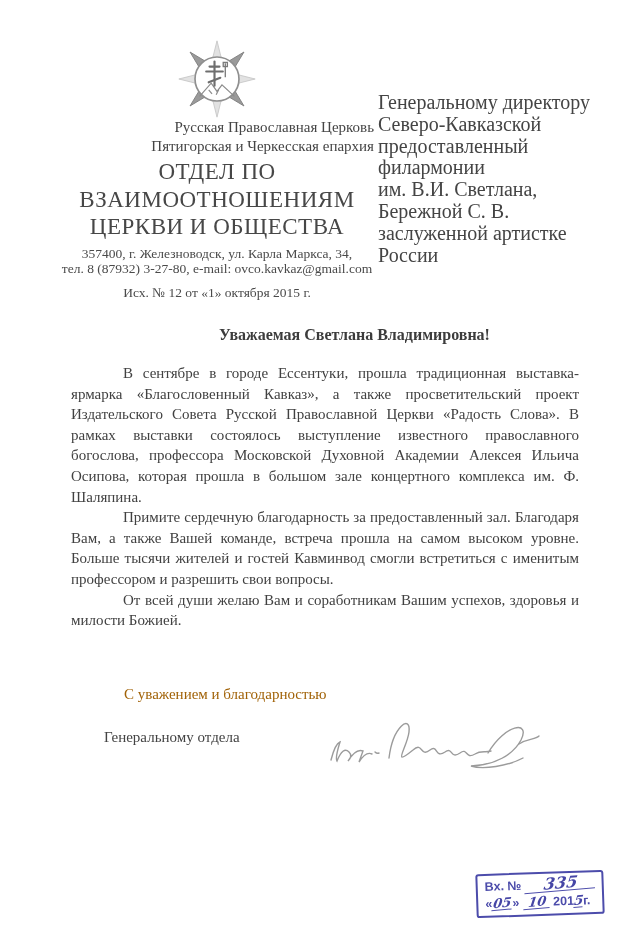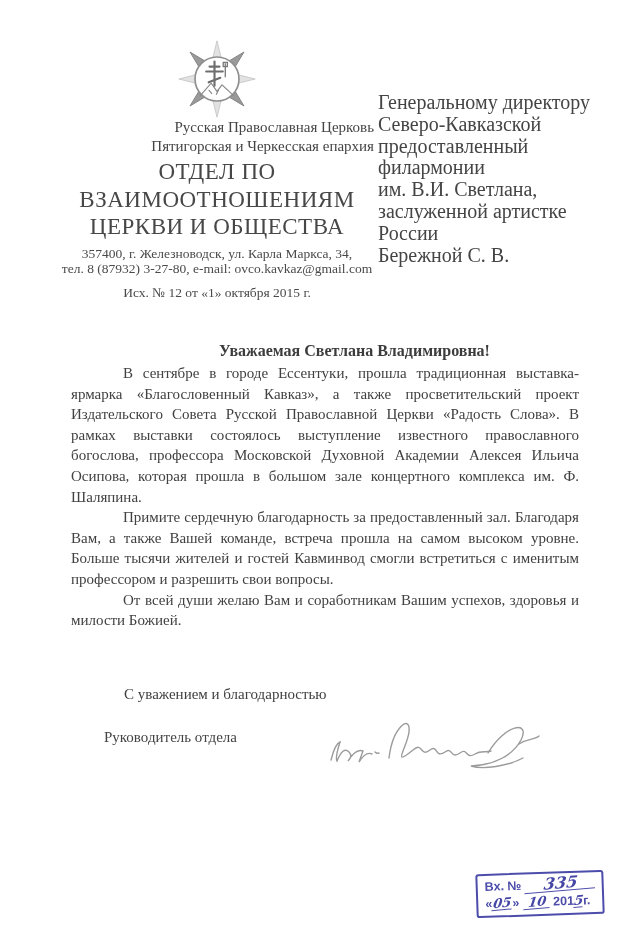--- a/index.html
+++ b/index.html
@@ -16,27 +16,27 @@
   .letterhead{position:absolute;left:60px;top:40px;width:314px;text-align:center;}
   .emblem{display:block;margin:0 auto 0;width:84px;height:78px;}
   .lh-line{font-size:15px;line-height:18.5px;color:#454545;text-align:right;}
   .lh-dept{font-size:23px;line-height:27.5px;color:#474747;letter-spacing:.5px;margin-top:3px;}
   .lh-addr{font-size:13.5px;line-height:15.2px;color:#4a4a4a;}
   .lh-addr-block{margin-top:5px;}
   .lh-ref{margin-top:9px;}
   
   .recipient{position:absolute;left:378px;top:92px;width:235px;font-size:20px;line-height:21.8px;color:#444;}
   
-  .salutation{position:absolute;left:219px;top:342px;font-size:16px;font-weight:bold;color:#3c3c3c;}
+  .salutation{position:absolute;left:219px;top:326px;font-size:16px;font-weight:bold;color:#3c3c3c;}
   
   .letter-body{position:absolute;left:63px;top:363px;width:508px;
     font-size:15px;line-height:20.6px;text-align:justify;color:#414141;margin-left:8px;}
   .letter-body p{margin:0;text-indent:52px;}
   
-  .closing{position:absolute;left:124px;top:686px;font-size:15px;color:#404040;}
+  .closing{position:absolute;left:124px;top:686px;font-size:15px;color:#a16207;}
   .sig-block{position:absolute;left:104px;top:726px;font-size:15px;line-height:22.5px;color:#434343;}
   .sig-scribble{position:absolute;left:323px;top:708px;width:220px;height:85px;}
   
   .stamp{
     position:absolute;left:476px;top:872px;width:128px;height:44px;
     border:2.5px solid #4c4cab;border-radius:3px;
     transform:rotate(-2deg);
     padding:2px 6px 3px 7px;
     color:#4c4cab;
     font-family:"Liberation Sans","DejaVu Sans",sans-serif;
@@ -110,36 +110,36 @@
       <div class="lh-addr">тел. 8 (87932) 3-27-80, e-mail: ovco.kavkaz@gmail.com</div>
       <div class="lh-addr lh-ref">Исх. № 12 от  «1» октября 2015 г.</div>
     </div>
   </div>
 
   <div class="recipient">
     <div>Генеральному директору</div>
     <div>Северо-Кавказской</div>
     <div>предоставленный филармонии</div>
     <div>им. В.И. Светлана,</div>
+    <div>Бережной С. В.</div>
     <div>заслуженной артистке России</div>
-    <div>Бережной С. В.</div>
   </div>
 
   <div class="salutation">Уважаемая Светлана Владимировна!</div>
 
   <div class="letter-body">
     <p>В сентябре в городе Ессентуки, прошла традиционная выставка-ярмарка «Благословенный Кавказ», а также просветительский проект Издательского Совета Русской Православной Церкви «Радость Слова». В рамках выставки состоялось выступление известного православного богослова, профессора Московской Духовной Академии Алексея Ильича Осипова, которая прошла в большом зале концертного комплекса им. Ф. Шаляпина.</p>
     <p>Примите сердечную благодарность за предоставленный зал. Благодаря Вам, а также Вашей команде, встреча прошла на самом высоком уровне. Больше тысячи жителей и гостей Кавминвод смогли встретиться с именитым профессором и разрешить свои вопросы.</p>
     <p>От всей души желаю Вам и соработникам Вашим успехов, здоровья и милости Божией.</p>
   </div>
 
   <div class="closing">С уважением и благодарностью</div>
 
   <div class="sig-block">
-    <div>Руководитель отдела</div>
+    <div>Генеральному отдела</div>
   </div>
 
   <svg class="sig-scribble" viewBox="0 0 220 85">
     <g fill="none" stroke="#9b9b9b" stroke-width="1.4" stroke-linecap="round">
 
       <path d="M8,52 q4,-16 9,-18 q-5,16 -3,19 q6,-15 12,-9 q4,4 -1,9 q8,-13 15,-10 l-4,11 q7,-11 13,-8"></path>
       <path d="M52,44 q2,2 4,1"></path>
 
       <path d="M66,50 C70,18 88,6 86,24 C84,40 68,60 90,42 C100,33 97,50 107,42 C115,36 112,51 122,44 C130,38 127,52 137,45 C145,39 142,52 152,46 C158,42 163,45 168,43"></path>
       <path d="M165,45 C182,16 208,12 198,32 C190,47 172,57 148,58 C160,62 185,58 200,50"></path>

